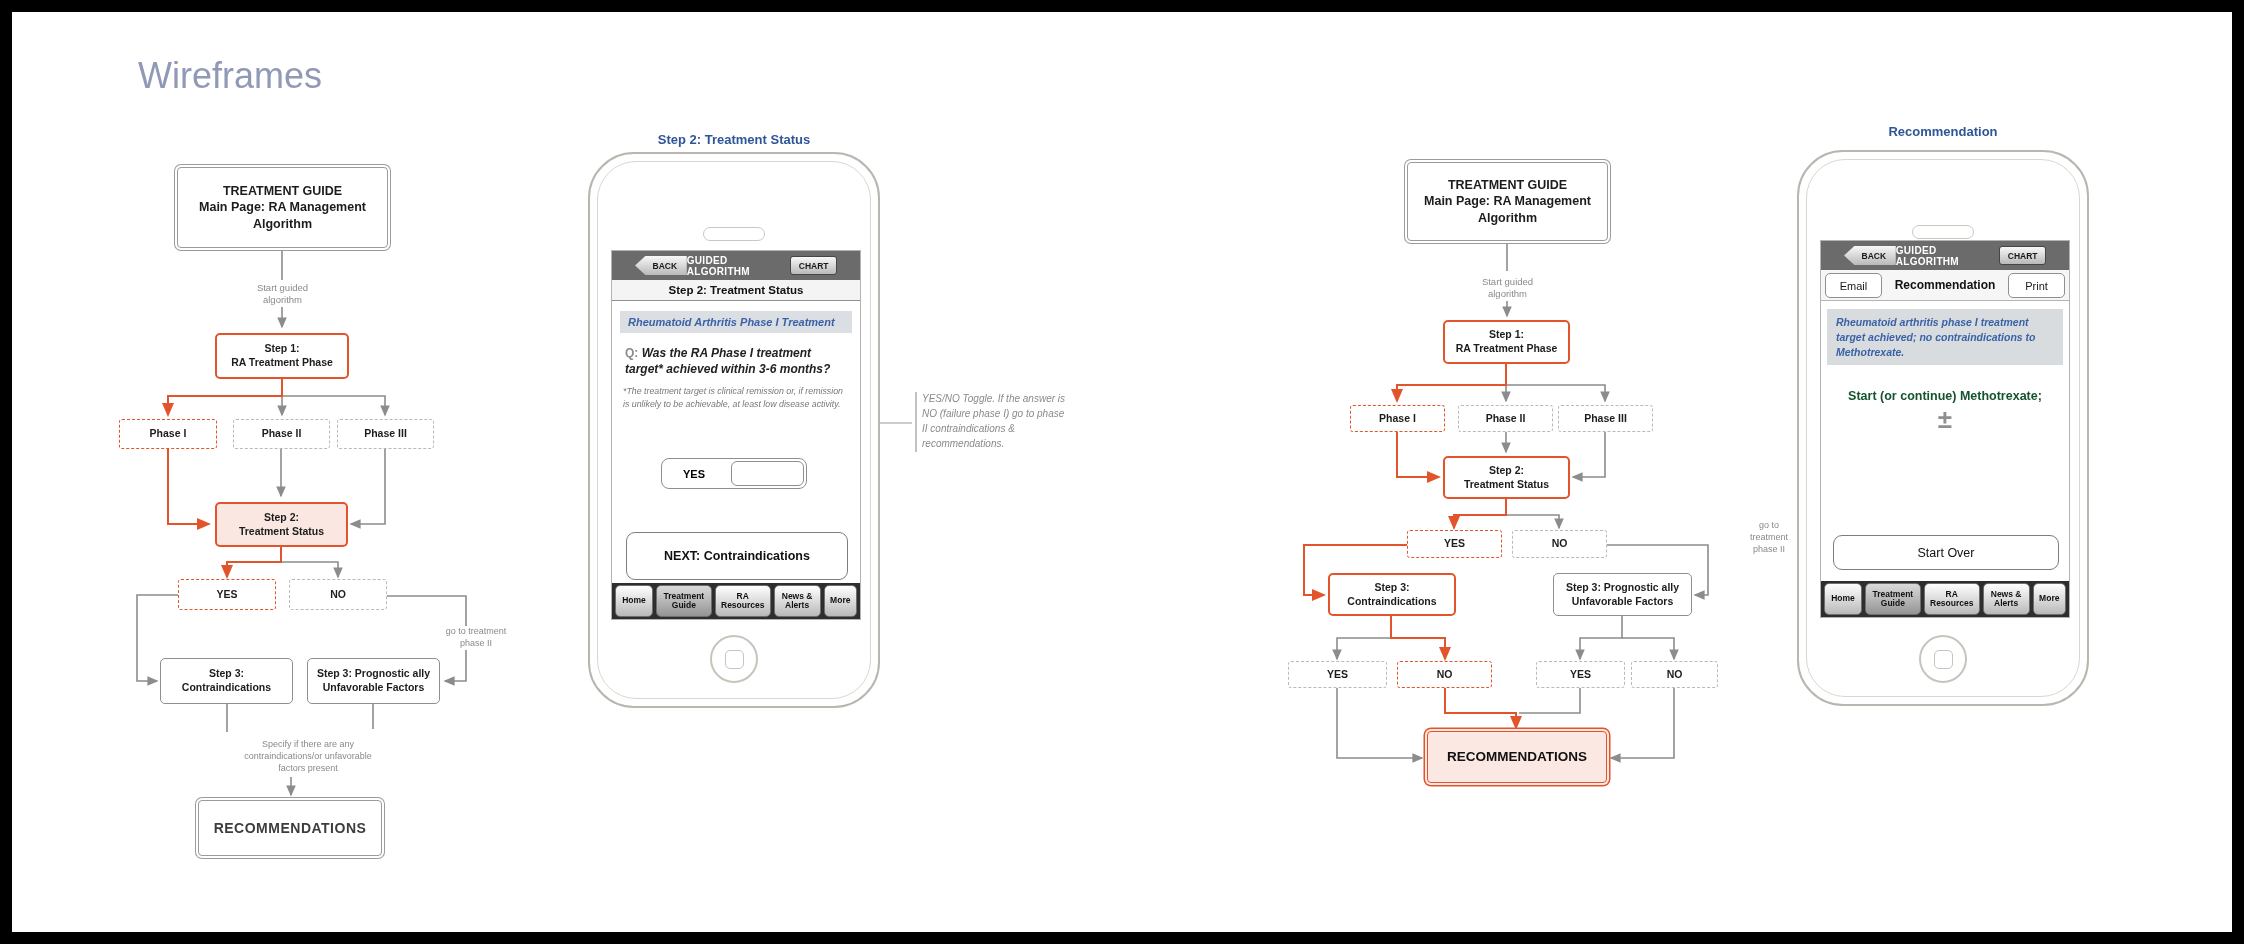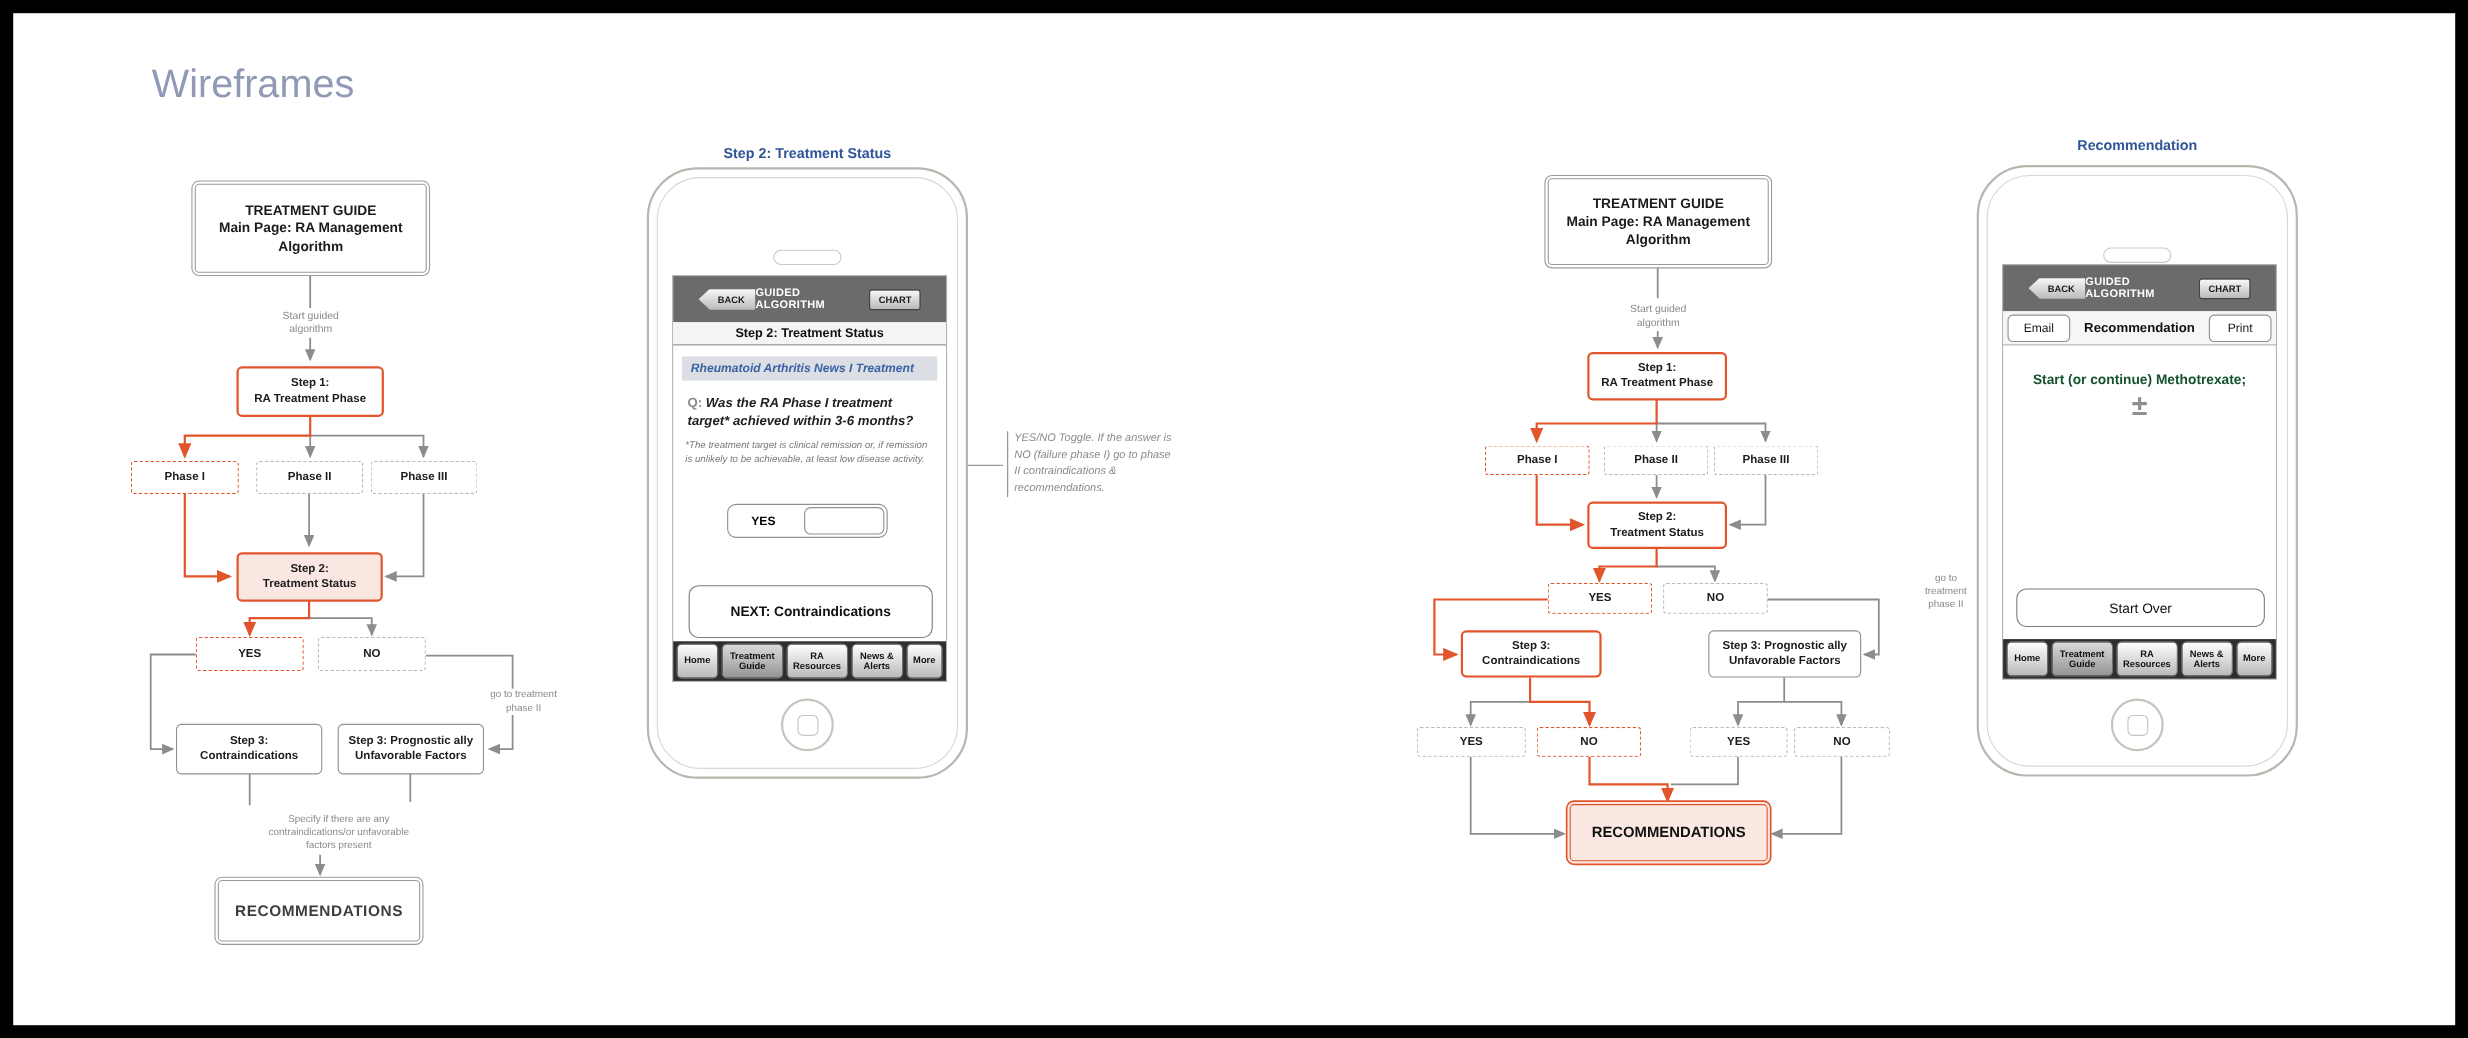--- a/index.html
+++ b/index.html
@@ -32,21 +32,21 @@
   .phone { position:absolute; width:292px; height:556px; border:2.5px solid #b7b7af; border-radius:46px; background:#fff; z-index:2; }
   .phone-inner { position:absolute; inset:7px; border:1.5px solid #d8d8d1; border-radius:39px; }
   .speaker { position:absolute; left:50%; transform:translateX(-50%); width:62px; height:14px;
              border:1.5px solid #c9c9c2; border-radius:8px; background:#fff; }
   .home-btn { position:absolute; left:50%; transform:translateX(-50%); width:48px; height:48px;
               border:2px solid #c5c5bd; border-radius:50%; display:flex; align-items:center; justify-content:center; }
   .home-btn .sq { width:19px; height:19px; border:1.5px solid #c5c5bd; border-radius:5px; }
   .phone-caption { position:absolute; width:292px; text-align:center; color:#2F5597; font-weight:bold; font-size:13px; z-index:2; }
 
   .screen { position:absolute; left:21px; width:250px; background:#fff; border:1px solid #b3b3b3; }
-  .p-header { height:42px; background:#6b6b6b; display:flex; align-items:center; justify-content:space-between; padding:0 23px; }
+  .p-header { height:29px; background:#6b6b6b; display:flex; align-items:center; justify-content:space-between; padding:0 23px; }
   .btn-back { width:53px; height:19px; background:linear-gradient(#f8f8f8,#b9b9b9);
               clip-path:polygon(0 50%, 20% 0, 100% 0, 100% 100%, 20% 100%);
               font-size:8.5px; font-weight:bold; color:#1a1a1a; display:flex; align-items:center; justify-content:center; padding-left:8px; }
   .btn-chart { width:48px; height:19px; background:linear-gradient(#f8f8f8,#b9b9b9); border:1px solid #454545; border-radius:3px;
                font-size:8.5px; font-weight:bold; color:#1a1a1a; display:flex; align-items:center; justify-content:center; }
   .p-header-title { color:#fff; font-weight:bold; font-size:10px; letter-spacing:0.3px; }
   .p-subheader { height:21px; background:#f4f4f4; border-bottom:1.5px solid #8f8f8f; display:flex; align-items:center; justify-content:center;
                  font-weight:bold; font-size:11.5px; color:#111; }
   .action-bar { height:31px; background:#f6f6f6; border-bottom:1px solid #b5b5b5; position:relative;
                 display:flex; align-items:center; justify-content:center; font-weight:bold; font-size:12px; color:#111; }
@@ -169,21 +169,21 @@
   <div class="phone" style="left:588px; top:152px;">
     <div class="phone-inner"></div>
     <div class="speaker" style="top:73px;"></div>
     <div class="screen" style="top:96px; height:370px;">
       <div class="p-header">
         <div class="btn-back">BACK</div>
         <div class="p-header-title">GUIDED ALGORITHM</div>
         <div class="btn-chart">CHART</div>
       </div>
       <div class="p-subheader">Step 2: Treatment Status</div>
-      <div class="banner">Rheumatoid Arthritis News I Treatment</div>
+      <div class="banner">Rheumatoid Arthritis Phase I Treatment</div>
       <div class="q-block">
         <span class="q-prefix">Q:</span>
         <span>Was the RA Phase I treatment target* achieved within 3-6 months?</span>
       </div>
       <div class="footnote">*The treatment target is clinical remission or, if remission is unlikely to be achievable, at least low disease activity.</div>
       <div class="toggle-outer">
         <span class="toggle-label">YES</span>
         <div class="toggle-knob"></div>
       </div>
       <div class="big-btn" style="left:14px; top:281px; width:222px; height:48px; font-weight:bold;">NEXT: Contraindications</div>
@@ -240,20 +240,21 @@
       <div class="p-header">
         <div class="btn-back">BACK</div>
         <div class="p-header-title">GUIDED ALGORITHM</div>
         <div class="btn-chart">CHART</div>
       </div>
       <div class="action-bar">
         <div class="action-btn" style="left:4px;">Email</div>
         <span>Recommendation</span>
         <div class="action-btn" style="right:4px;">Print</div>
       </div>
+      <div class="banner2">Rheumatoid arthritis phase I treatment target achieved; no contraindications to Methotrexate.</div>
       <div class="center-text" style="margin-top:24px; font-weight:bold; font-size:12.5px; color:#14532d;">Start (or continue) Methotrexate;</div>
       <div class="pm-icon">±</div>
       <div class="big-btn" style="left:12px; top:294px; width:226px; height:35px;">Start Over</div>
       <div class="p-nav">
         <div class="p-tab t0">Home</div>
         <div class="p-tab t1 active">Treatment
 Guide</div>
         <div class="p-tab t2">RA
 Resources</div>
         <div class="p-tab t3">News &amp;

